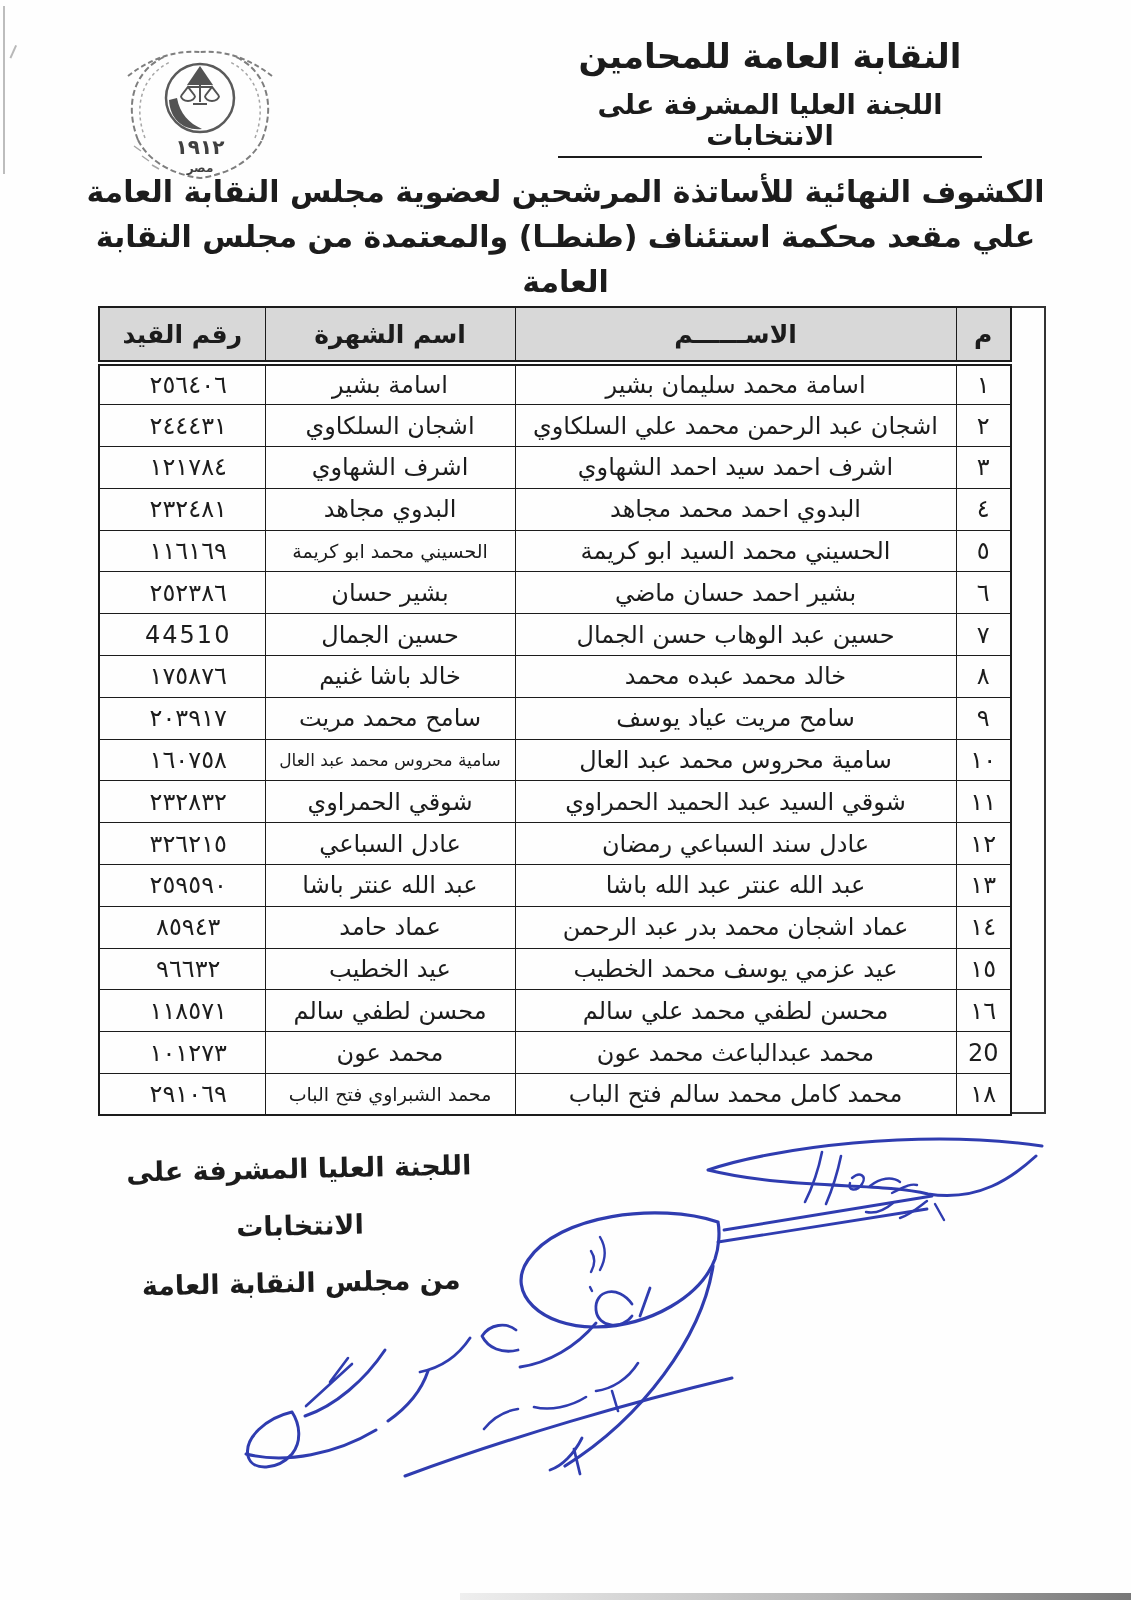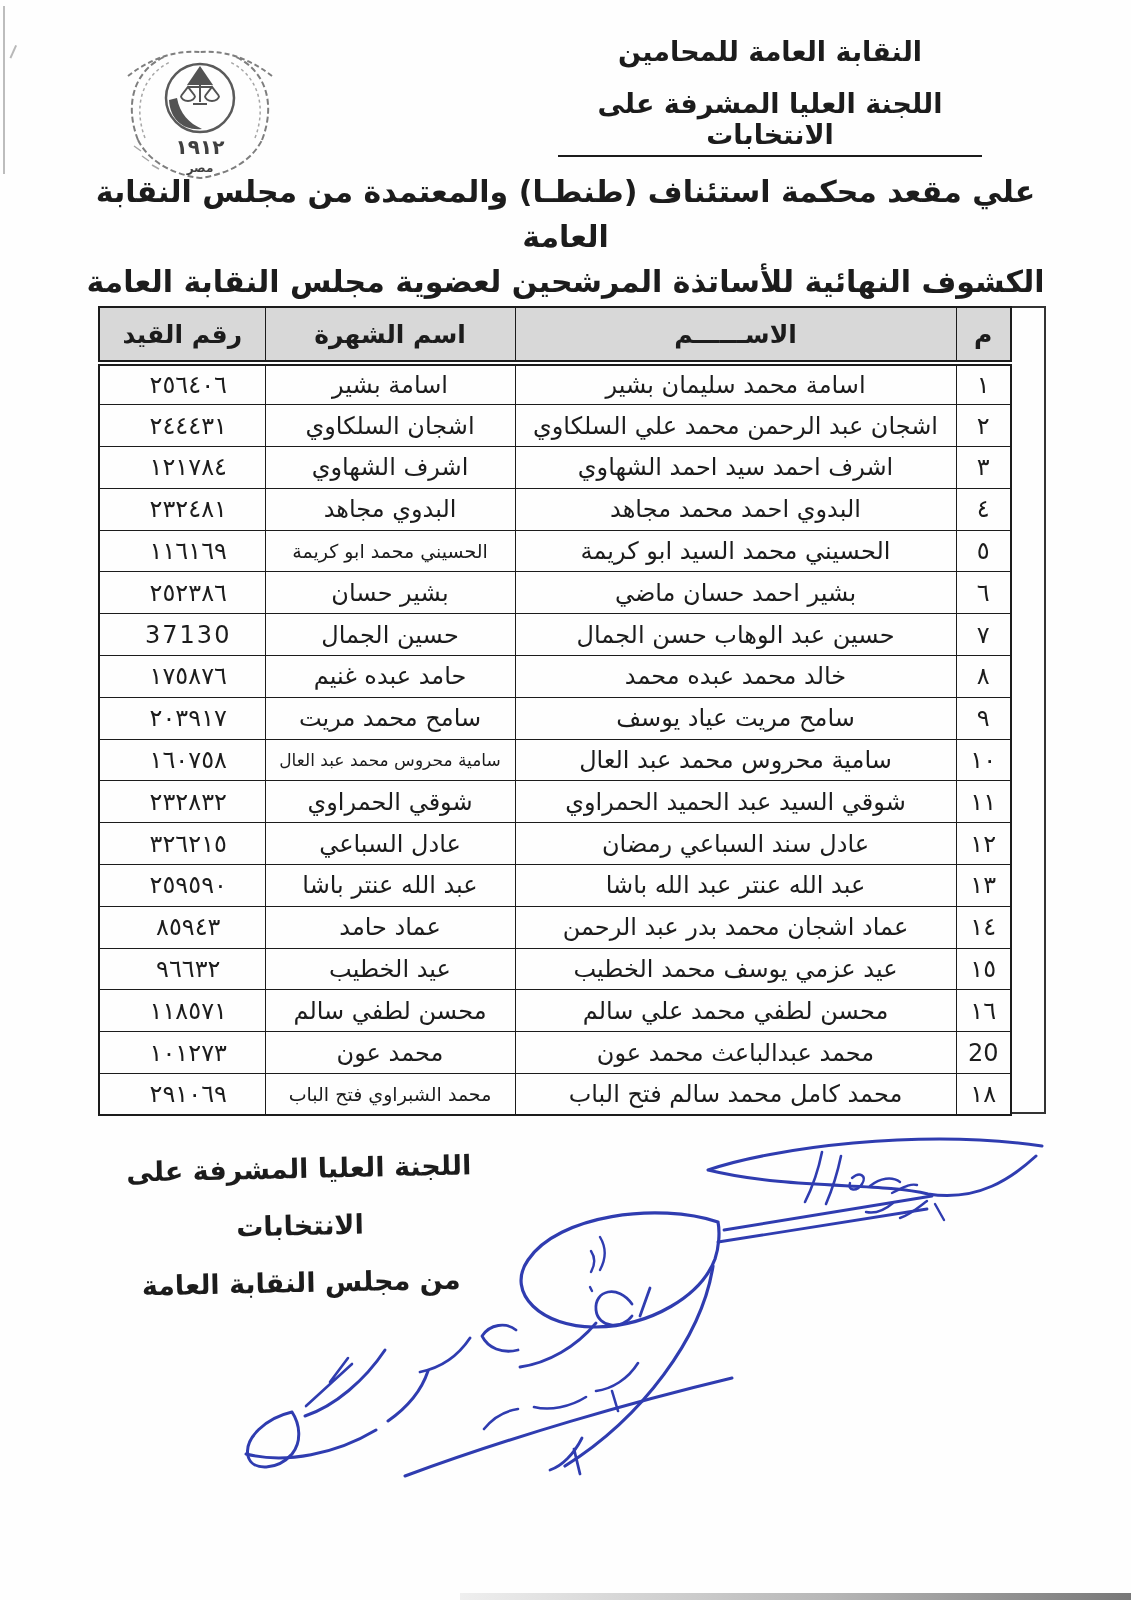--- a/index.html
+++ b/index.html
@@ -16,21 +16,21 @@
   }
   
   .scan-edge-line{position:absolute;left:3px;top:6px;width:2px;height:168px;background:#bdbdbd;}
   .scan-tick{position:absolute;left:12px;top:46px;width:8px;height:14px;border-left:2px solid #9a9a9a;transform:rotate(24deg);opacity:.7;}
   .scan-smudge{position:absolute;bottom:0;left:460px;right:0;height:7px;
     background:linear-gradient(to right,rgba(130,130,130,.12),rgba(95,95,95,.45) 55%,rgba(55,55,55,.68));}
   
   .emblem{position:absolute;left:112px;top:40px;width:176px;height:146px;opacity:.88;}
   
   .org-head{position:absolute;top:36px;left:558px;width:424px;text-align:center;direction:rtl;}
-  .org-name{font-size:27px;font-weight:bold;margin-bottom:21px;}
+  .org-name{font-size:34px;font-weight:bold;margin-bottom:13px;}
   .committee-name{display:inline-block;font-size:27px;font-weight:bold;
     border-bottom:2.5px solid var(--text);padding:0 4px 5px 4px;}
   
   .doc-title{position:absolute;top:169px;left:72px;right:72px;text-align:center;
     direction:rtl;font-size:30px;font-weight:bold;line-height:45px;}
   
   table.cands{position:absolute;top:306px;right:119px;width:912px;direction:rtl;
     border-collapse:collapse;table-layout:fixed;}
   table.cands th,table.cands td{
     border:1.7px solid var(--border);text-align:center;vertical-align:middle;
@@ -84,22 +84,22 @@
     <text x="88" y="114" font-size="20" text-anchor="middle">١٩١٢</text>
     <text x="88" y="132" font-size="12" text-anchor="middle">مصر</text>
   </svg>
 
   <div class="org-head">
     <div class="org-name">النقابة العامة للمحامين</div>
     <div><span class="committee-name">اللجنة العليا المشرفة على الانتخابات</span></div>
   </div>
 
   <div class="doc-title">
+    <div>الكشوف النهائية للأساتذة المرشحين لعضوية مجلس النقابة العامة</div>
     <div>علي مقعد محكمة استئناف (طنطـا) والمعتمدة من مجلس النقابة العامة</div>
-    <div>الكشوف النهائية للأساتذة المرشحين لعضوية مجلس النقابة العامة</div>
     <div>والمنعقدة فى ٢٠٢٤/٣/٩م والإعادة فى ٢٠٢٤/٣/٢٣م</div>
   </div>
 
   <table class="cands">
     <colgroup>
         <col style="width:55px">
         <col style="width:441px">
         <col style="width:250px">
         <col style="width:166px">
       </colgroup>
@@ -145,26 +145,26 @@
       <tr>
           <td class="c-no">٦</td>
           <td class="c-name">بشير احمد حسان ماضي</td>
           <td class="c-alias">بشير حسان</td>
           <td class="c-reg">٢٥٢٣٨٦</td>
         </tr>
       <tr>
           <td class="c-no">٧</td>
           <td class="c-name">حسين عبد الوهاب حسن الجمال</td>
           <td class="c-alias">حسين الجمال</td>
-          <td class="c-reg">37130</td>
+          <td class="c-reg">44510</td>
         </tr>
       <tr>
           <td class="c-no">٨</td>
           <td class="c-name">خالد محمد عبده محمد</td>
-          <td class="c-alias">حامد عبده غنيم</td>
+          <td class="c-alias">خالد باشا غنيم</td>
           <td class="c-reg">١٧٥٨٧٦</td>
         </tr>
       <tr>
           <td class="c-no">٩</td>
           <td class="c-name">سامح مريت عياد يوسف</td>
           <td class="c-alias">سامح محمد مريت</td>
           <td class="c-reg">٢٠٣٩١٧</td>
         </tr>
       <tr>
           <td class="c-no">١٠</td>

